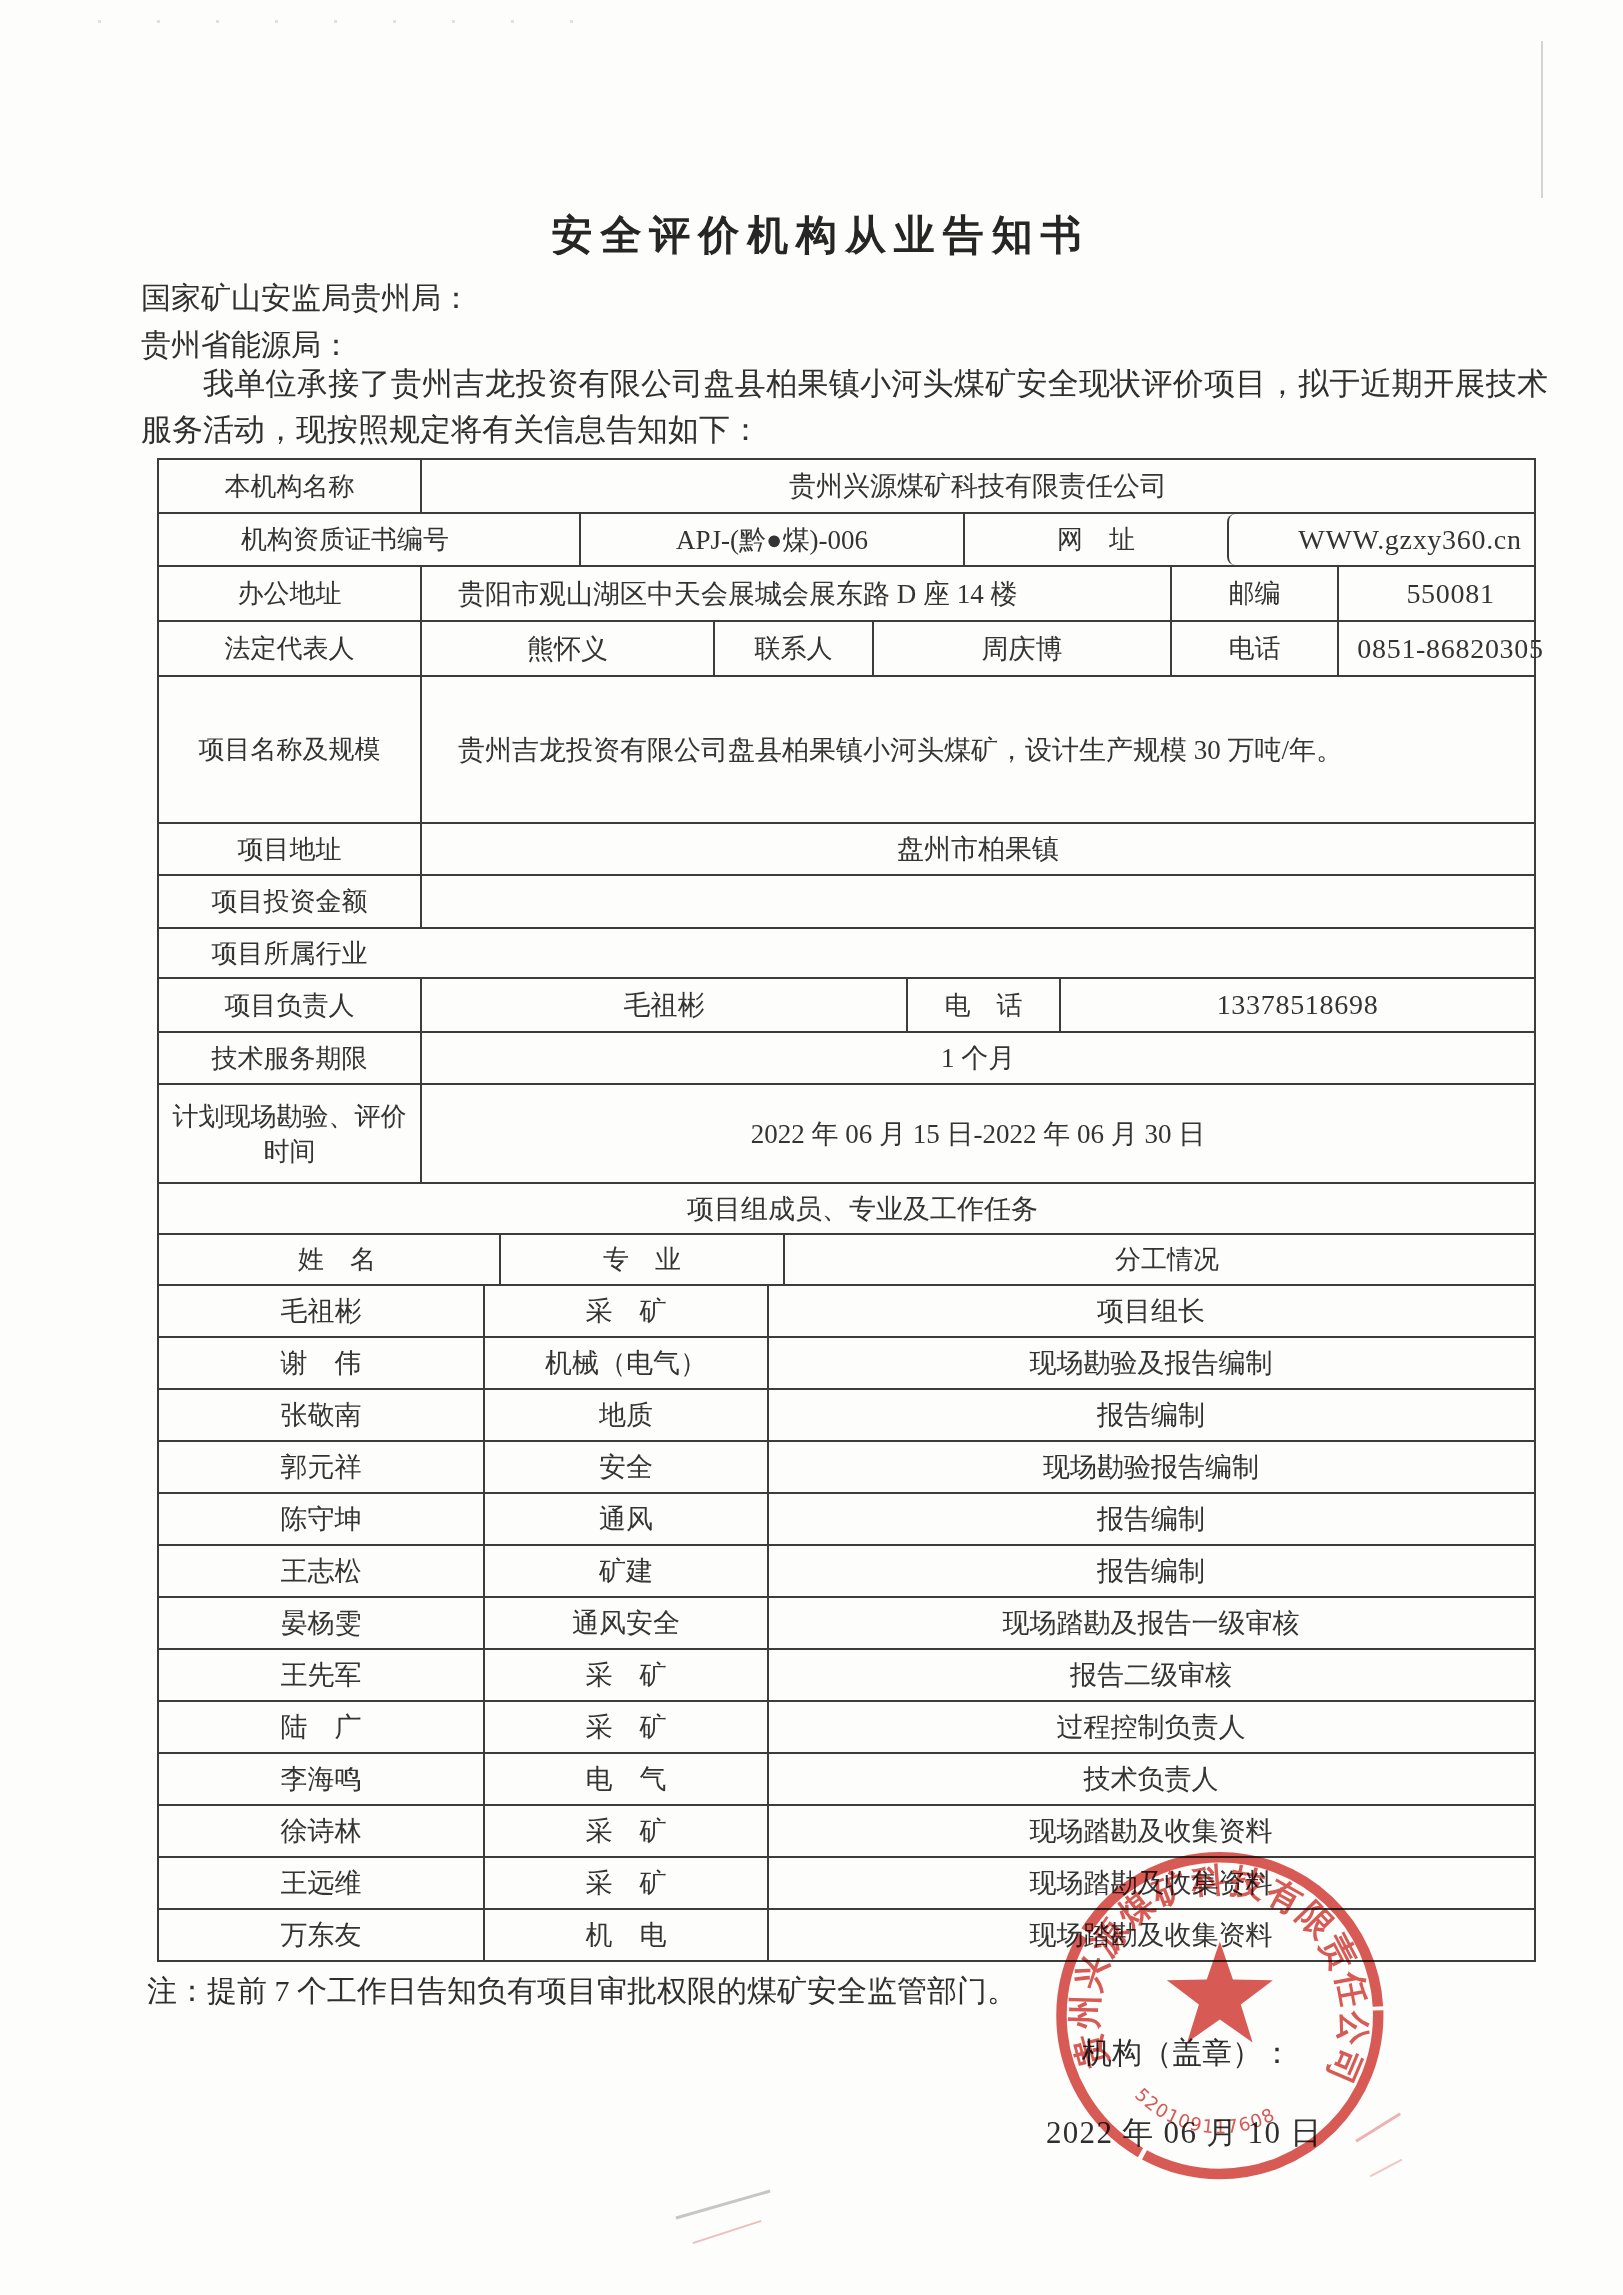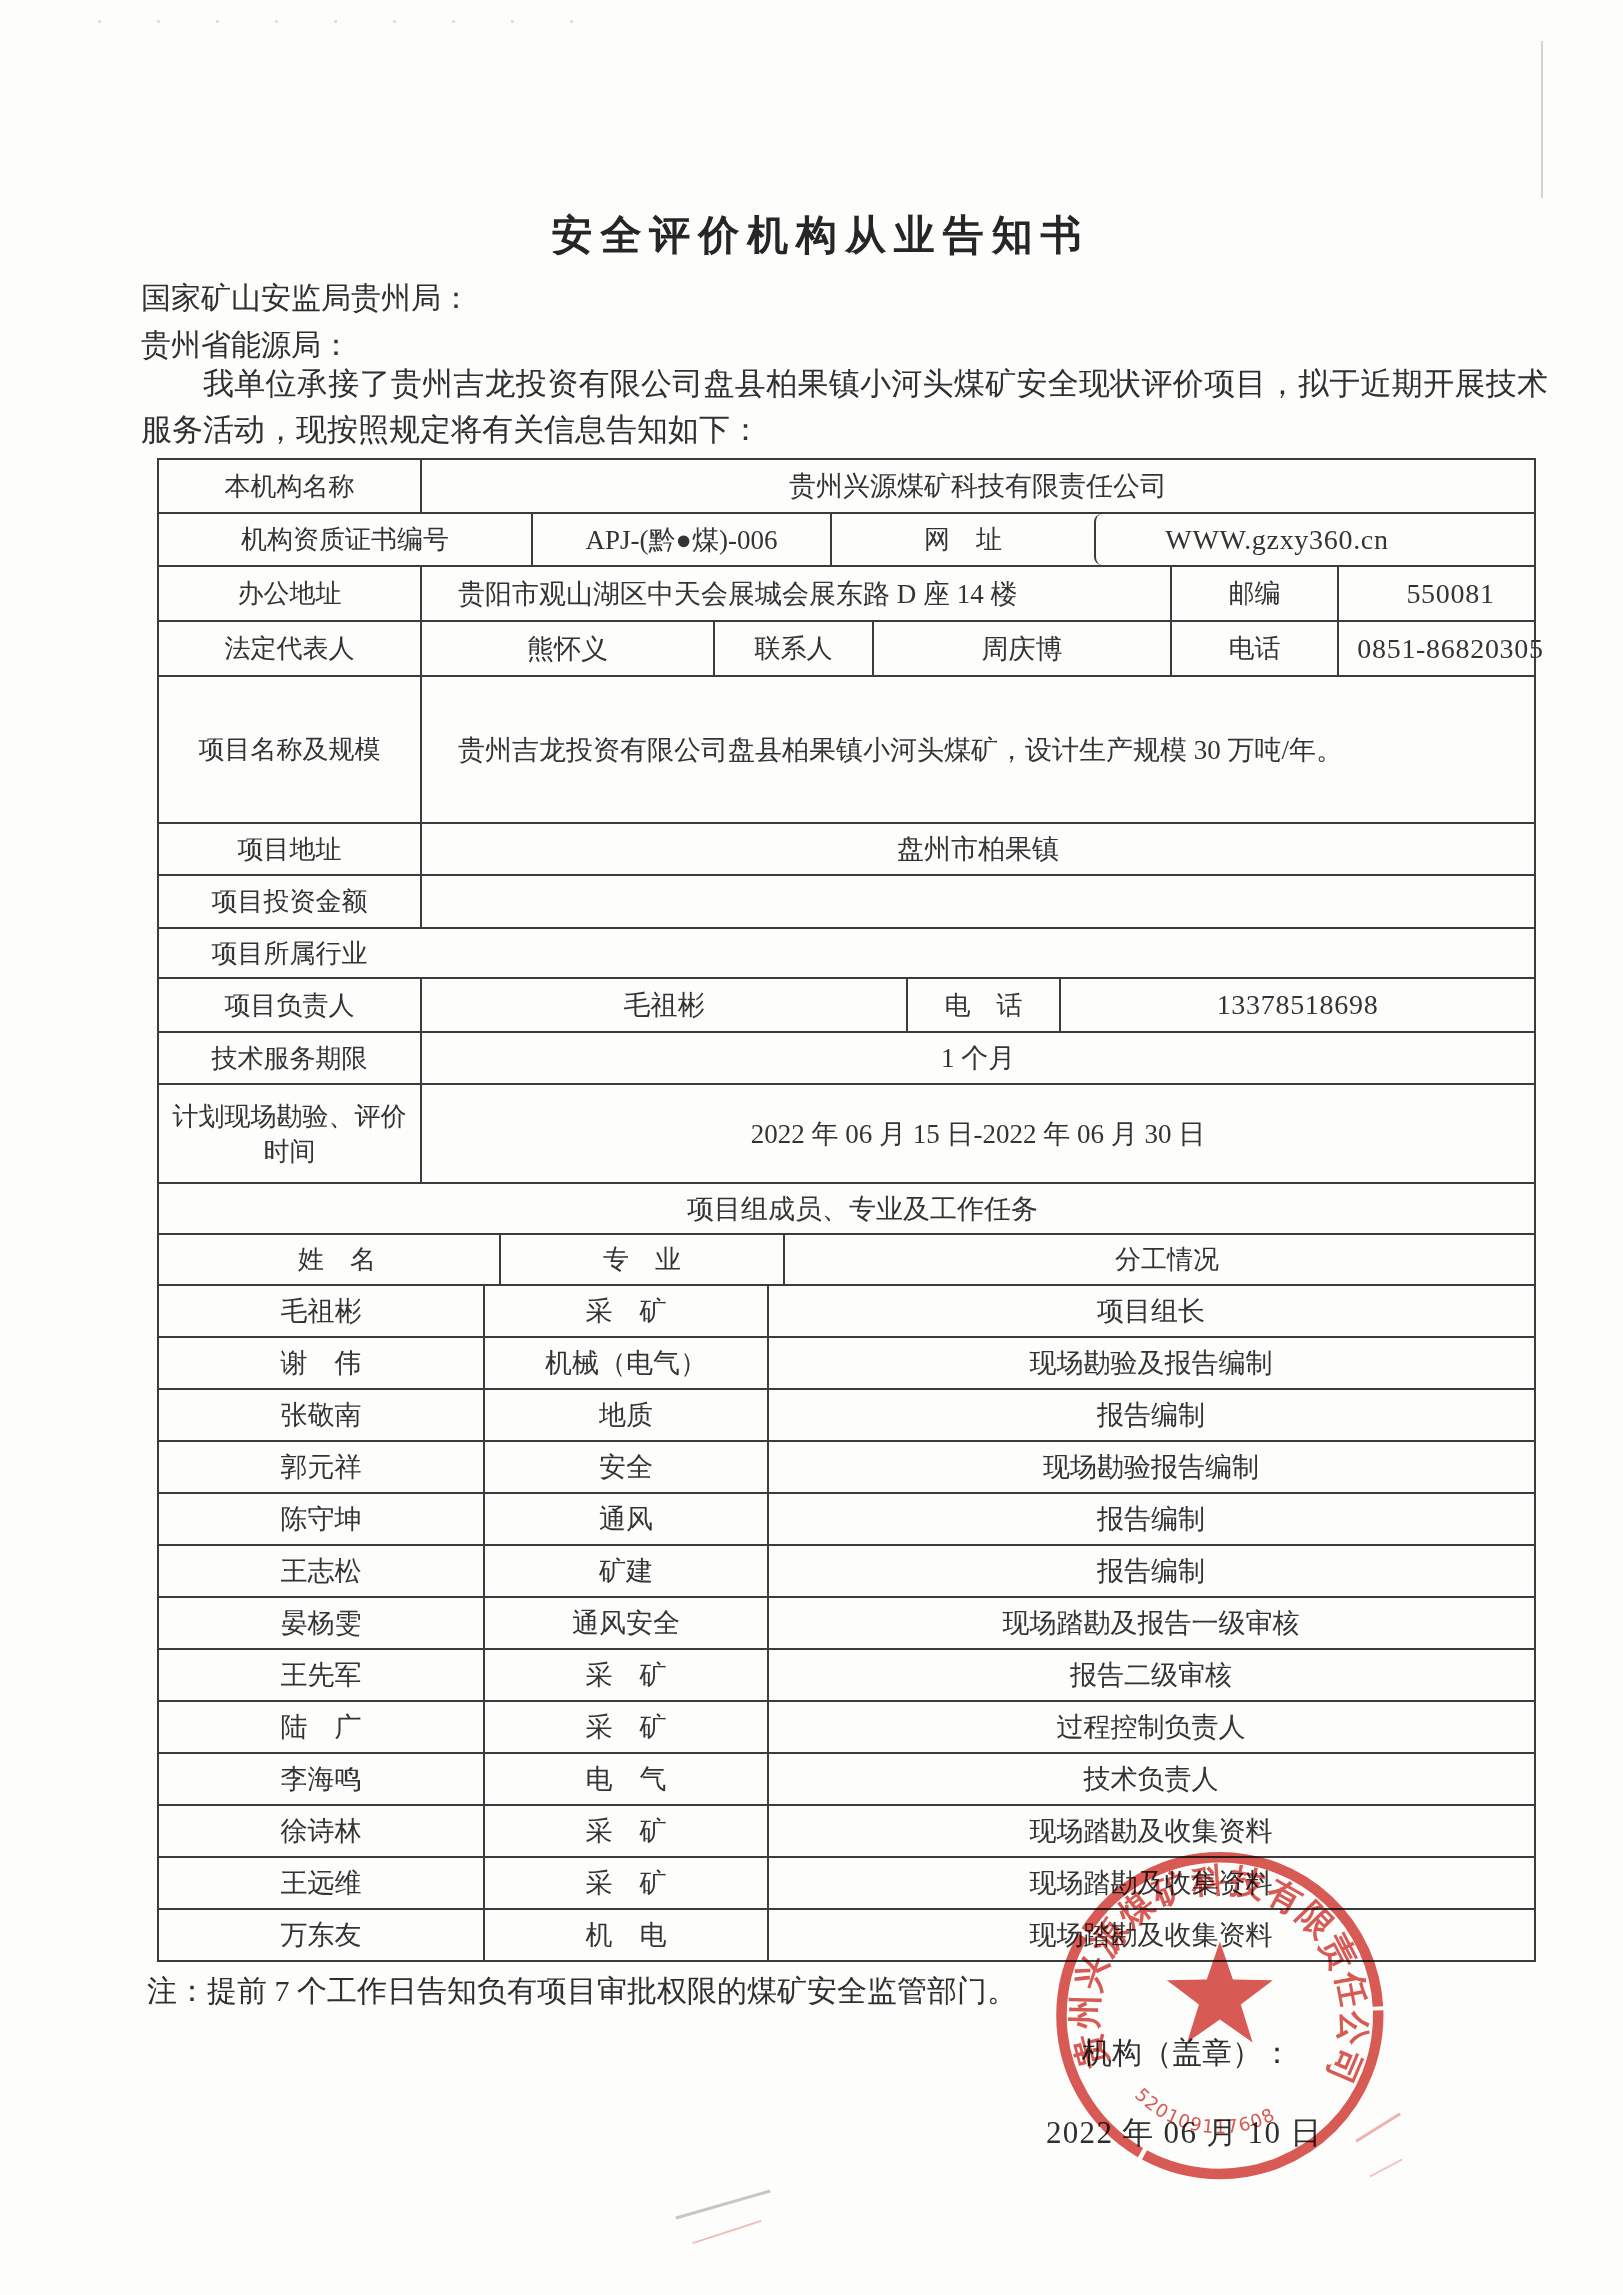--- a/index.html
+++ b/index.html
@@ -50,21 +50,21 @@
     padding: 1.3px 5.2px;
     overflow: hidden;
   }
   .cell:first-child { border-left: none; }
   .cell.lbl { font-size: 26px; }
   .cell.val-left { justify-content: flex-start; text-align: left; padding-left: 36px; }
   .cell.num { font-size: 28px; letter-spacing: 0.7px; }
 
   
   .w398 { width: 261px; } .w1702 { width: 1114px; }
-  .w569 { width: 372px; border-radius: 11px; } .w572 { width: 299px; } .w403 { width: 264px; } .w556 { width: 364px; border-radius: 8px; }
+  .w569 { width: 372px; border-radius: 11px; } .w572 { width: 384px; margin-left: 48px; } .w403 { width: 264px; } .w556 { width: 364px; border-radius: 8px; }
   .w1146 { width: 750px; } .w212 { width: 167px; } .w344 { width: 225px; }
   .w447 { width: 293px; } .w243 { width: 159px; } .w456 { width: 298px; }
   .w743 { width: 486px; } .w234 { width: 153px; } .w725 { width: 475px; }
   .w495 { width: 324px; } .w434 { width: 284px; } .w1171 { width: 766px; }
   .w2100 { width: 1375px; }
 
   
   .h80 { height: 52px; } .h78 { height: 51px; } .h81 { height: 53px; }
   .h222 { height: 145px; } .h76 { height: 50px; } .h73 { height: 48px; }
   .h79 { height: 52px; } .h148 { height: 97px; } .h75 { height: 49px; padding-left: 16px; }

